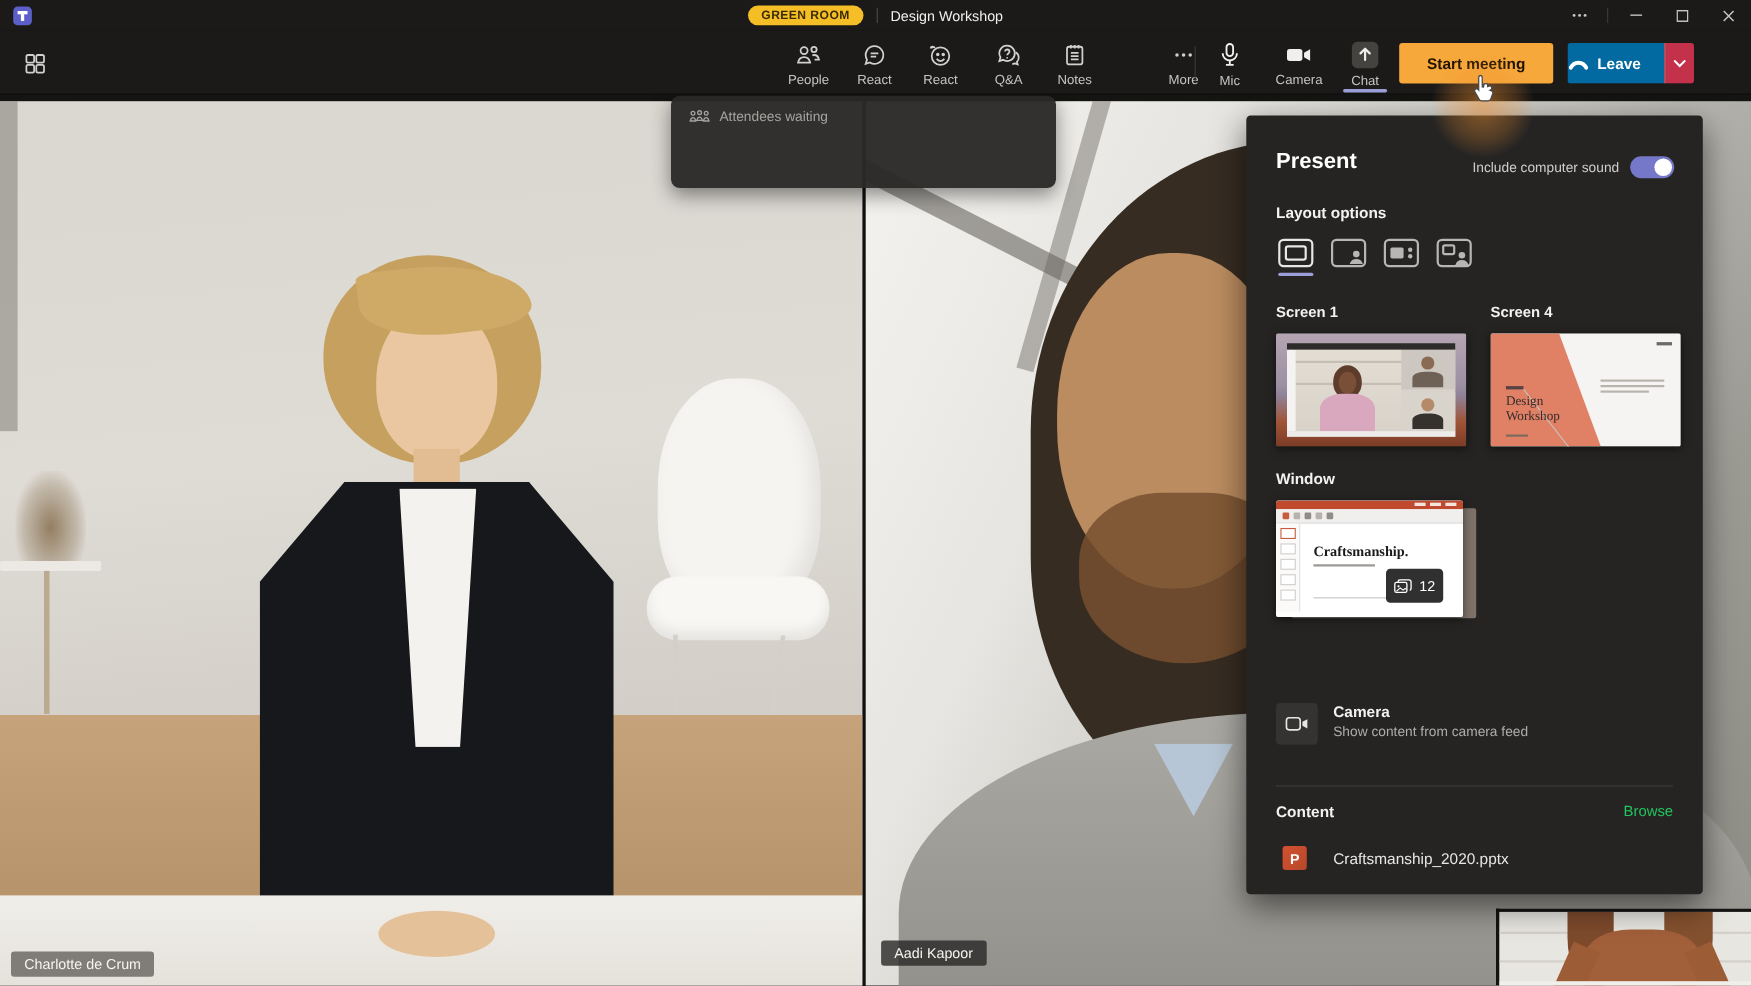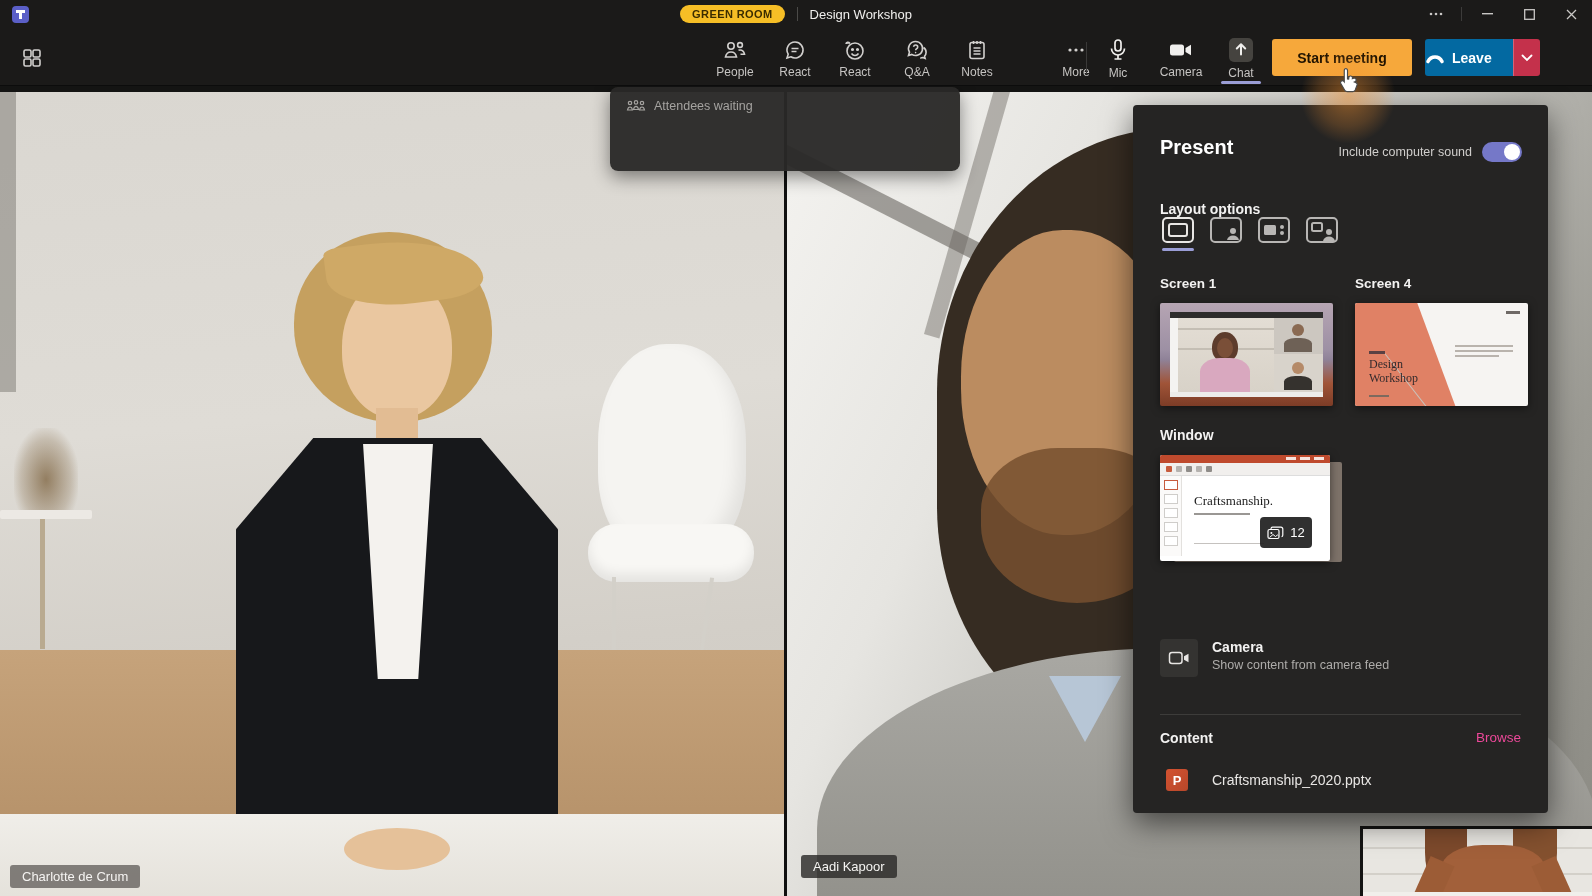--- a/index.html
+++ b/index.html
@@ -125,33 +125,33 @@
   
   .win-wrap { position:absolute; left:27px; top:350px; width:184px; height:112px; }
   .win-back { position:absolute; left:14px; top:7px; width:168px; height:100px; background:#7d7269; border-radius:2px; }
   .win-front { position:absolute; left:0; top:0; width:170px; height:106px; background:#fff; border-radius:2px; overflow:hidden; box-shadow:0 2px 8px rgba(0,0,0,.5); }
   .pp-titlebar { left:0; top:0; width:170px; height:8px; background:#bf4a2d; }
   .pp-tb-dot { top:2px; width:10px; height:3px; background:rgba(255,255,255,.85); }
   .pp-ribbon { left:0; top:8px; width:170px; height:13px; background:#f1efed; border-bottom:1px solid #ddd; }
   .pp-rb-sq { top:11px; width:6px; height:6px; border-radius:1px; }
   .pp-filmstrip { left:0; top:21px; width:22px; height:80px; background:#fbfaf9; border-right:1px solid #e3e1de; }
   .pp-mini { left:4px; width:14px; height:10px; background:#fff; border:1px solid #cfcdca; }
-  .pp-slide-title { position:absolute; left:34px; top:38px; font-family:"Liberation Serif",serif; font-weight:normal; font-size:13px; color:#1b1b1b; }
+  .pp-slide-title { position:absolute; left:34px; top:38px; font-family:"Liberation Serif",serif; font-weight:bold; font-size:13px; color:#1b1b1b; }
   .pp-caption { left:34px; top:58px; width:56px; height:2px; background:#9a9794; }
   .pp-footline { left:34px; top:88px; width:70px; height:1px; background:#c5c2bf; }
   .win-badge { position:absolute; left:100px; top:62px; width:52px; height:31px; background:rgba(30,30,30,.92); border-radius:4px; display:flex; align-items:center; justify-content:center; gap:6px; color:#fff; font-size:13px; }
 
   
   .opt-row { position:absolute; left:27px; width:360px; height:40px; display:flex; gap:14px; }
   .opt-icon-box { width:38px; height:38px; background:#343331; border-radius:4px; display:flex; align-items:center; justify-content:center; flex:none; }
   .opt-title { font-size:14px; font-weight:bold; color:#f3f2f1; }
   .opt-sub { font-size:12.5px; color:#aeacaa; margin-top:3px; }
   .panel-divider { position:absolute; left:27px; top:609px; width:361px; height:1px; background:#3d3c3a; }
   .content-h { position:absolute; left:27px; top:625px; font-size:14px; font-weight:bold; color:#f3f2f1; }
-  .browse { position:absolute; right:27px; top:625px; font-size:13.5px; color:#ec4899; }
+  .browse { position:absolute; right:27px; top:625px; font-size:13.5px; color:#22c55e; }
   .file-row { position:absolute; left:33px; top:664px; display:flex; align-items:center; gap:24px; }
   .ppt-icon { width:22px; height:22px; background:linear-gradient(135deg,#d35230 0%,#b7472a 100%); border-radius:3px; color:#fff; font-size:13px; font-weight:bold; display:flex; align-items:center; justify-content:center; }
   .file-name { font-size:14px; color:#e8e6e4; }
 
   
   .cursor-glow { position:absolute; left:1300px; top:48px; width:96px; height:96px; border-radius:50%; background:radial-gradient(circle, rgba(243,146,50,.5) 0%, rgba(243,146,50,.22) 45%, transparent 70%); z-index:30; pointer-events:none; }
   .cursor { position:absolute; left:1336px; top:66px; z-index:31; pointer-events:none; }
 </style>
 </head>
 <body>
@@ -363,21 +363,21 @@
 <div class="panel">
   <div class="panel-title">Present</div>
 
   <div class="sound-row">
     <span class="sound-label">Include computer sound</span>
     <div class="toggle">
         <div class="toggle-knob"></div>
       </div>
   </div>
 
-  <div class="section-h" style="top:80px;margin-top:16px;">Layout options</div>
+  <div class="section-h" style="top:80px;">Layout options</div>
 
   <div class="layout-row">
     <div class="layout-opt">
       <svg width="34" height="28" viewBox="0 0 34 28" fill="none" stroke="#e8e6e4" stroke-width="2">
         <rect x="2" y="2" width="30" height="24" rx="4"></rect>
           <rect x="8" y="8" width="18" height="12" rx="2"></rect>
       </svg>
       <span class="layout-sel-underline"></span>
     </div>
     <div class="layout-opt">

